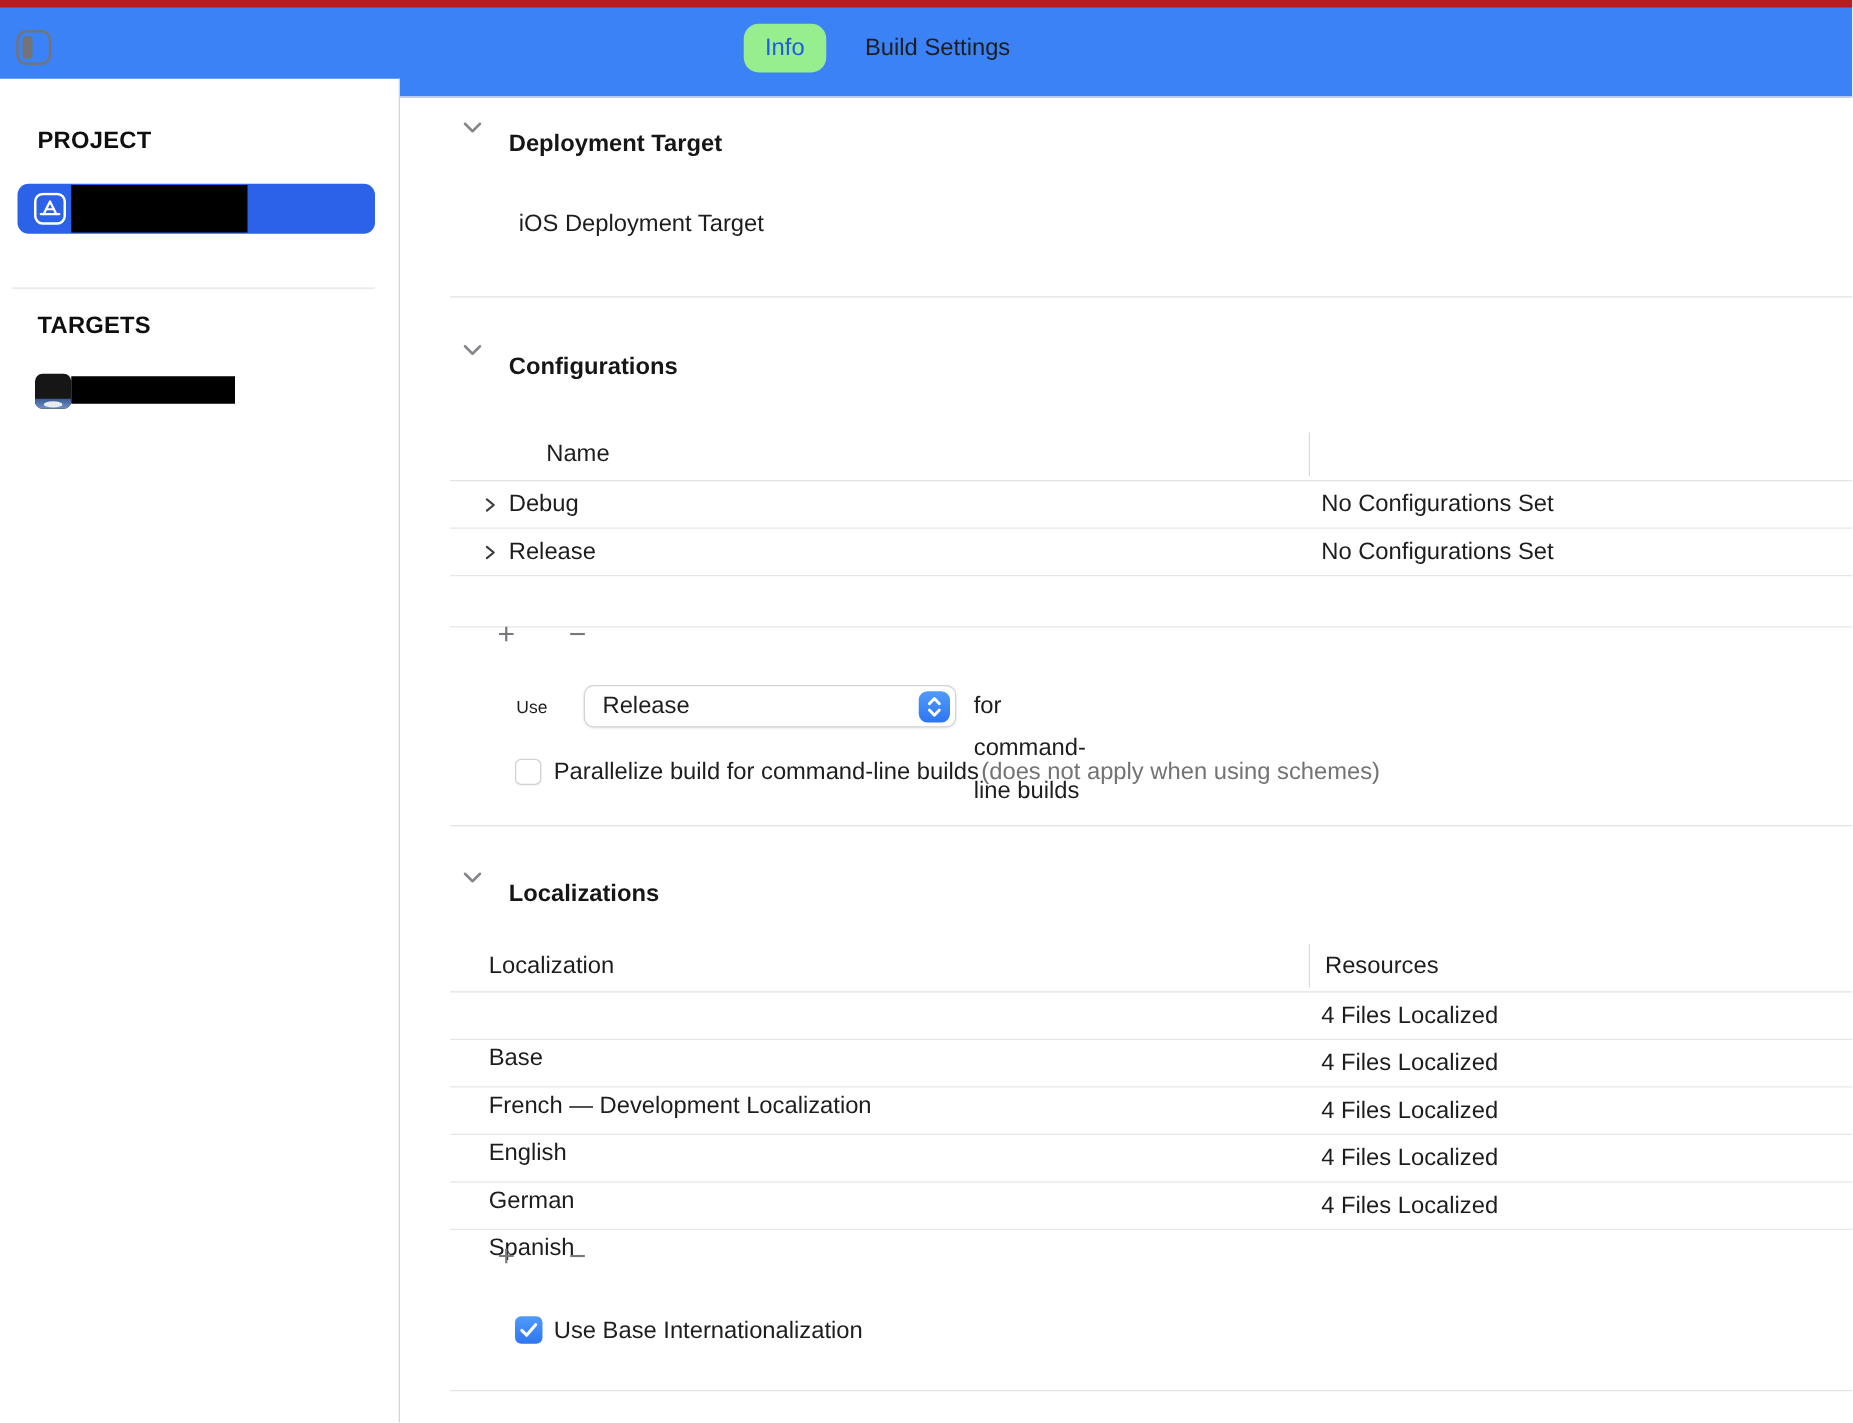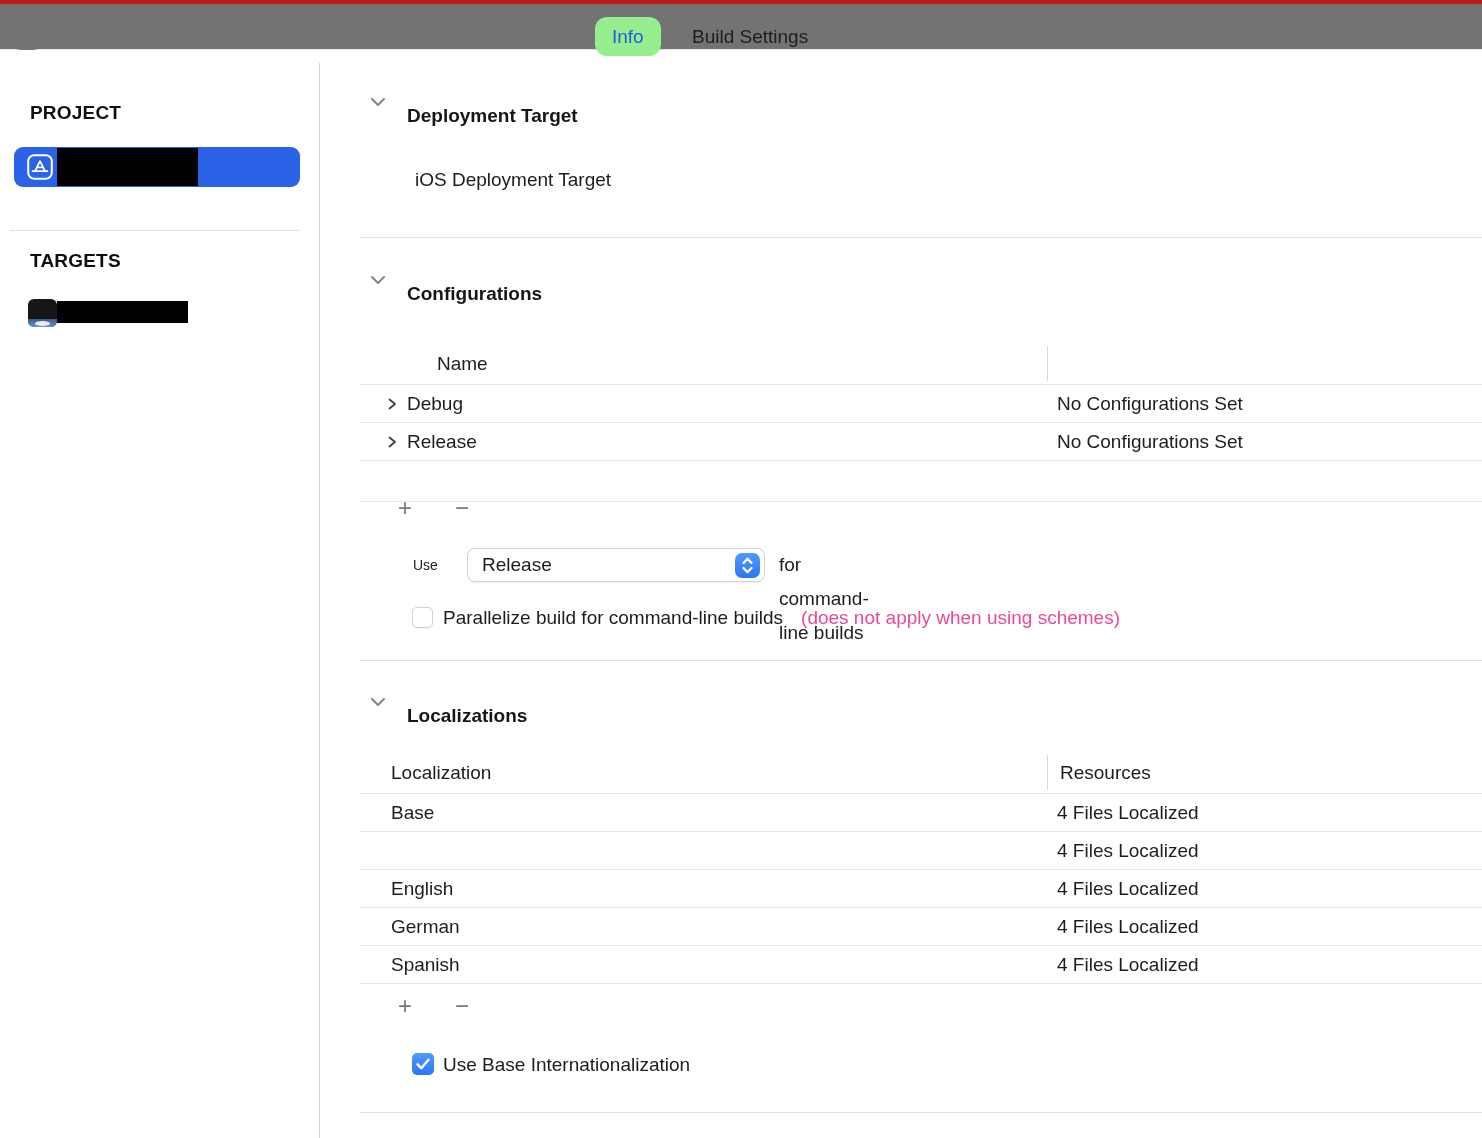--- a/index.html
+++ b/index.html
@@ -1,22 +1,22 @@
 <!DOCTYPE html>
 <html><head>
 <meta charset="utf-8">
 <style>
   * { margin:0; padding:0; box-sizing:border-box; }
   html,body { background:#ffffff; }
   body { font-family:"Liberation Sans", sans-serif; color:#1d1d1f; }
   .app { position:relative; width:1482px; height:1138px; background:#fff; overflow:hidden; }
 
   
-  .topbar { position:absolute; left:0; top:0; width:1482px; height:50px; background:#737373;
-            border-top:4px solid #b91c1c; border-bottom:1px solid #e4e4e4; }
+  .topbar { position:absolute; left:0; top:0; width:1482px; height:78px; background:#3b82f6;
+            border-top:6px solid #b91c1c; border-bottom:1px solid #e4e4e4; }
   .sidebar-toggle { position:absolute; left:12px; top:17px; width:30px; height:30px; cursor:pointer; }
   .tab { position:absolute; top:13px; height:39px; line-height:39px; font-size:19px;
          background:transparent; border:none; font-family:inherit; color:#1d1d1f; cursor:pointer;
          padding:0 17px; }
   .tab.active { background:#96ee8e; color:#1e5beb; border-radius:12px; }
   .tab-info { left:595px; }
   .tab-build { left:675px; }
   .tab-pkg { left:864px; }
 
   
@@ -60,21 +60,21 @@
 
   
   .table { position:absolute; left:40px; width:1122px; }
   .tbl-config { top:280px; } .tbl-loc { top:689px; }
   .thead { position:relative; height:42px; border-bottom:1px solid #e4e4e6; }
   .th { position:absolute; top:0; line-height:42px; font-size:19px; color:#1d1d1f; }
   .col-div { position:absolute; left:687px; top:3px; width:1px; height:35px; background:#d9d9dc; }
   .trow { position:relative; height:38px; border-bottom:1px solid #e7e7e9; }
   .trow.filler { height:41px; }
   .td-name { position:absolute; left:47px; top:0; line-height:38px; font-size:19px; }
-  .td-name.no-ind { left:31px; }
+  .td-name.no-ind { left:31px;margin-top:34px; }
   .td-val { position:absolute; left:697px; top:0; line-height:38px; font-size:19px; }
   .disclosure { position:absolute; left:25px; top:12px; width:14px; height:14px; cursor:pointer; }
 
   .pm-bar { position:absolute; left:65px; width:120px; height:30px; }
   .pm-config { top:430px; } .pm-loc { top:928px; }
   .pm-btn { position:absolute; top:0; width:34px; height:30px; background:transparent; border:none;
             font-family:inherit; font-size:24px; color:#77777c; cursor:pointer; line-height:28px; }
   .pm-add { left:3px; } .pm-remove { left:60px; }
 
   .use-row { position:absolute; top:485px; left:0; height:34px; }
@@ -83,21 +83,21 @@
            border:1px solid #d2d2d7; border-radius:8px; box-shadow:0 .5px 1.5px rgba(0,0,0,.06); cursor:pointer; }
   .popup .val { position:absolute; left:14px; line-height:32px; font-size:19px; }
   .use-suffix { position:absolute; left:459px; line-height:34px; font-size:19px; }
 
   .check-row { position:absolute; left:92px; height:24px; }
   .cr-parallel { top:543px; } .cr-baseintl { top:990px; }
   .checkbox { position:absolute; left:0; top:1px; width:21px; height:21px; border-radius:5px; cursor:pointer; }
   .checkbox.off { background:#fff; border:1px solid #d2d2d7; box-shadow:0 .5px 1px rgba(0,0,0,.05); }
   .checkbox.on  { width:22px; height:22px; top:0; background:linear-gradient(180deg,#4f9cf9,#2e75f3); border:none; }
   .check-label { position:absolute; left:31px; top:0; line-height:23px; font-size:19px; white-space:nowrap; }
-  .check-note { color:#ec4899; margin-left:18px; }
+  .check-note { color:#737373; margin-left:2px; }
 </style>
 </head>
 <body>
 
 <div class="app">
 
   <header class="topbar">
     <span class="sidebar-toggle">
       <svg width="30" height="30" viewBox="0 0 30 30">
         <rect x="2" y="2" width="26" height="26" rx="7" fill="none" stroke="#737378" stroke-width="2"></rect>
@@ -219,20 +219,21 @@
       <div class="thead">
         <span class="th" style="left:31px">Localization</span>
         <span class="col-div"></span>
         <span class="th" style="left:700px">Resources</span>
       </div>
       <div class="trow">
         <span class="td-name no-ind">Base</span>
         <span class="td-val">4 Files Localized</span>
       </div>
       <div class="trow">
+        <span class="td-name no-ind">French — Development Localization</span>
         <span class="td-val">4 Files Localized</span>
       </div>
       <div class="trow">
         <span class="td-name no-ind">English</span>
         <span class="td-val">4 Files Localized</span>
       </div>
       <div class="trow">
         <span class="td-name no-ind">German</span>
         <span class="td-val">4 Files Localized</span>
       </div>

